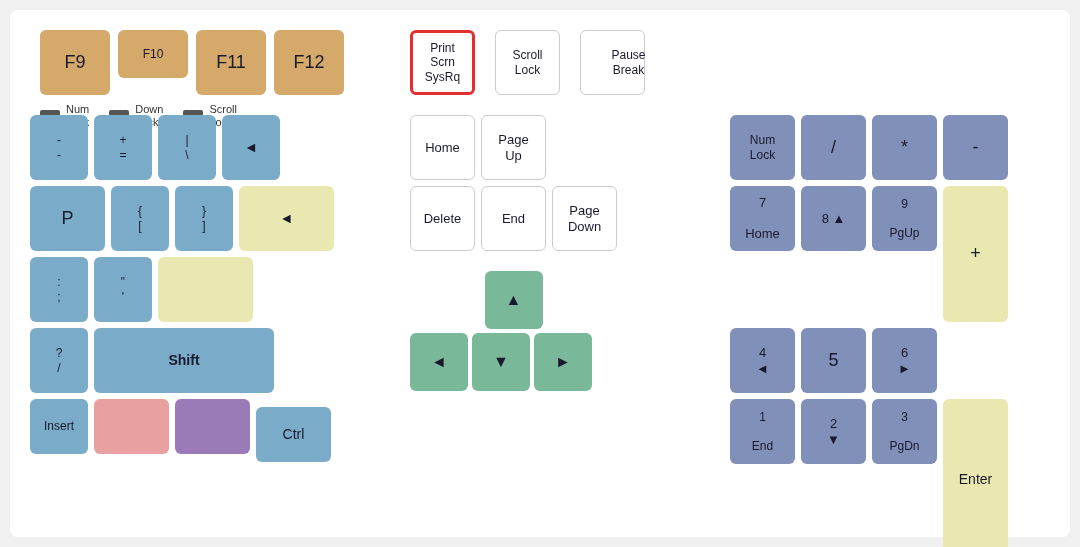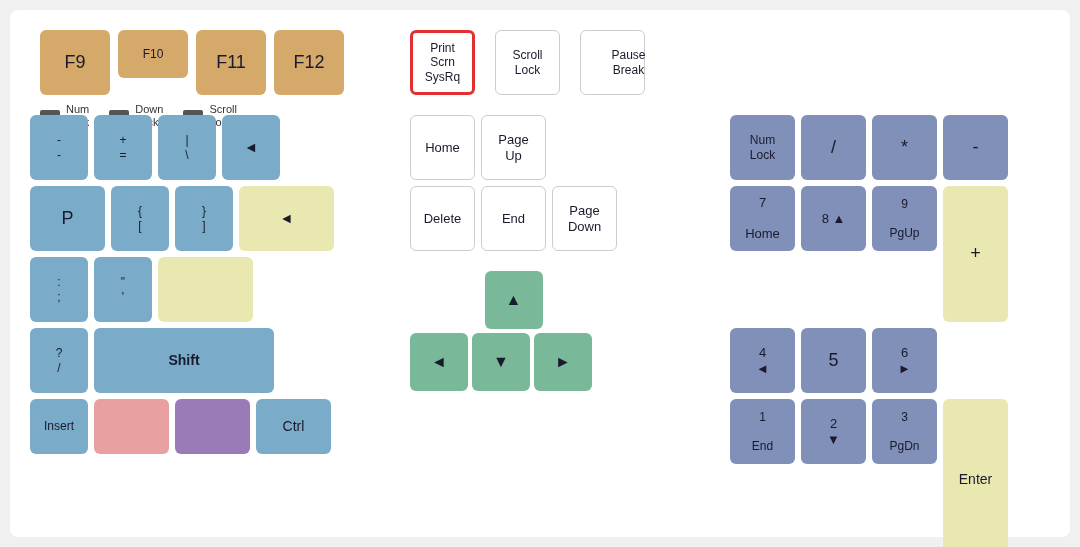--- a/index.html
+++ b/index.html
@@ -131,21 +131,21 @@
 
     <div class="row">
       <div class="key key-blue" style="width:58px;height:65px;font-size:12px;white-space:pre-line;">?<br>/</div>
       <div class="key key-blue" style="width:180px;height:65px;font-size:14px;font-weight:bold;">Shift</div>
     </div>
 
     <div class="row">
       <div class="key key-blue" style="width:58px;height:55px;font-size:12px;">Insert</div>
       <div class="key key-pink" style="width:75px;height:55px;"></div>
       <div class="key key-purple" style="width:75px;height:55px;"></div>
-      <div class="key key-blue" style="width:75px;height:55px;font-size:14px;">Ctrl</div>
+      <div class="key key-blue" style="width:75px;height:55px;font-size:14px;margin-top:8px;">Ctrl</div>
     </div>
   </div>
 
   <div style="position:absolute; top:105px; left:400px;">
 
     <div class="row">
       <div class="key key-white" style="width:65px;height:65px;font-size:13px;">Home</div>
       <div class="key key-white" style="width:65px;height:65px;font-size:13px;white-space:pre-line;">Page<br>Up</div>
     </div>
 

